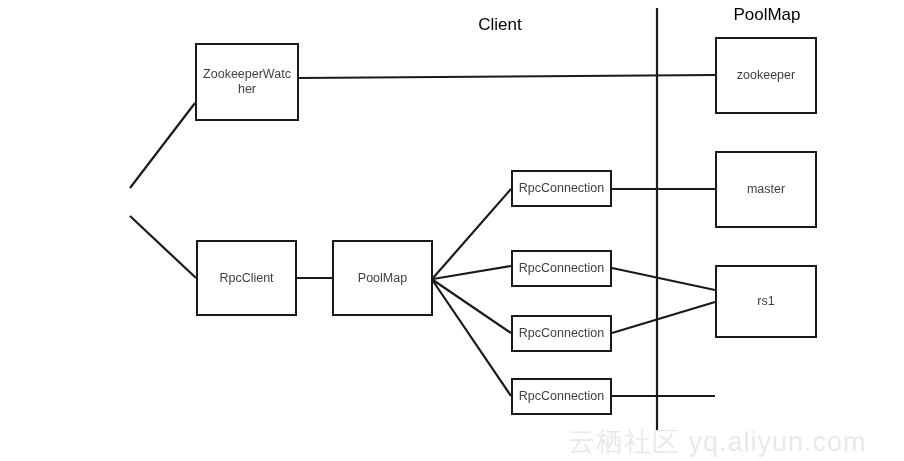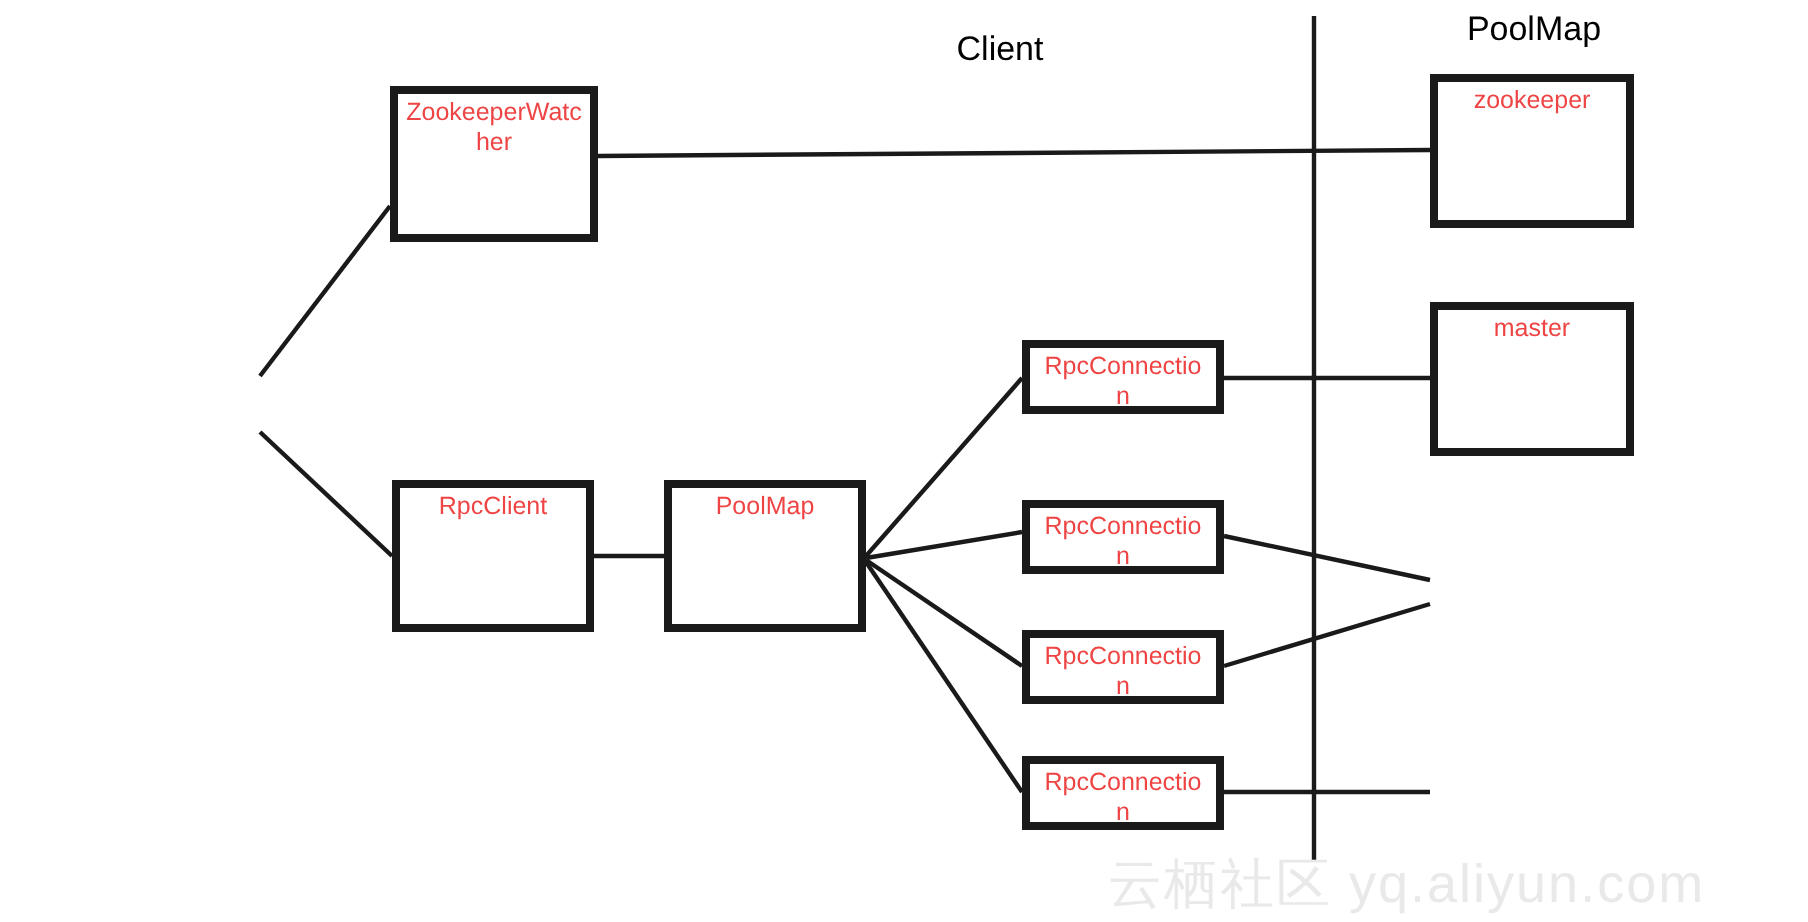--- a/index.html
+++ b/index.html
@@ -21,28 +21,29 @@
   #edges {
     position: absolute;
     left: 0;
     top: 0;
     width: 904px;
     height: 461px;
   }
   .node {
     position: absolute;
     box-sizing: border-box;
-    border: 4px solid #84cc16;
+    border: 2px solid #84cc16;
     background: #ffffff;
     display: flex;
+    align-items: center;
     justify-content: center;
     text-align: center;
     font-size: 12.5px;
     line-height: 15px;
-    color: #ef4444;
+    color: #404040;
     padding: 2px 4px;
     z-index: 3;
   }
   .node-label {
     display: block;
     width: 100%;
     word-break: break-word;
   }
   .zone-label {
     position: absolute;
@@ -60,21 +61,21 @@
     color: #e9e9e9;
     white-space: nowrap;
     user-select: none;
   }
 </style>
 </head>
 <body>
 
 <div id="canvas">
 
-  <div class="watermark" style="left:554px; top:424px;text-align:center;">云栖社区 yq.aliyun.com</div>
+  <div class="watermark" style="left:568px; top:424px;text-align:center;">云栖社区 yq.aliyun.com</div>
 
   <svg id="edges" viewBox="0 0 904 461" xmlns="http://www.w3.org/2000/svg">
       <line x1="130" y1="188" x2="195" y2="103" stroke="#1a1a1a" stroke-width="2.2"></line>
       <line x1="130" y1="216" x2="196" y2="278" stroke="#1a1a1a" stroke-width="2.2"></line>
       <line x1="299" y1="78" x2="715" y2="75" stroke="#1a1a1a" stroke-width="2.2"></line>
       <line x1="297" y1="278" x2="332" y2="278" stroke="#1a1a1a" stroke-width="2.2"></line>
       <line x1="433" y1="278" x2="511" y2="189" stroke="#1a1a1a" stroke-width="2.2"></line>
       <line x1="433" y1="279" x2="511" y2="266" stroke="#1a1a1a" stroke-width="2.2"></line>
       <line x1="433" y1="280" x2="511" y2="333" stroke="#1a1a1a" stroke-width="2.2"></line>
       <line x1="433" y1="281" x2="511" y2="396" stroke="#1a1a1a" stroke-width="2.2"></line>
@@ -108,14 +109,17 @@
   </div>
   <div class="node" id="node-rpcconnection-4" style="left: 511px; top: 378px; width: 101px; height: 37px; border-color: rgb(26, 26, 26);">
     <span class="node-label">RpcConnection</span>
   </div>
   <div class="node" id="node-master" style="left: 715px; top: 151px; width: 102px; height: 77px; border-color: rgb(26, 26, 26);">
     <span class="node-label">master</span>
   </div>
   <div class="node" id="node-zookeeper" style="left: 715px; top: 37px; width: 102px; height: 77px; border-color: rgb(26, 26, 26);">
     <span class="node-label">zookeeper</span>
   </div>
+  <div class="node" id="node-rs1" style="left: 715px; top: 265px; width: 102px; height: 73px; border-color: rgb(26, 26, 26);">
+    <span class="node-label">rs1</span>
+  </div>
 
 </div>
 
 </body></html>

